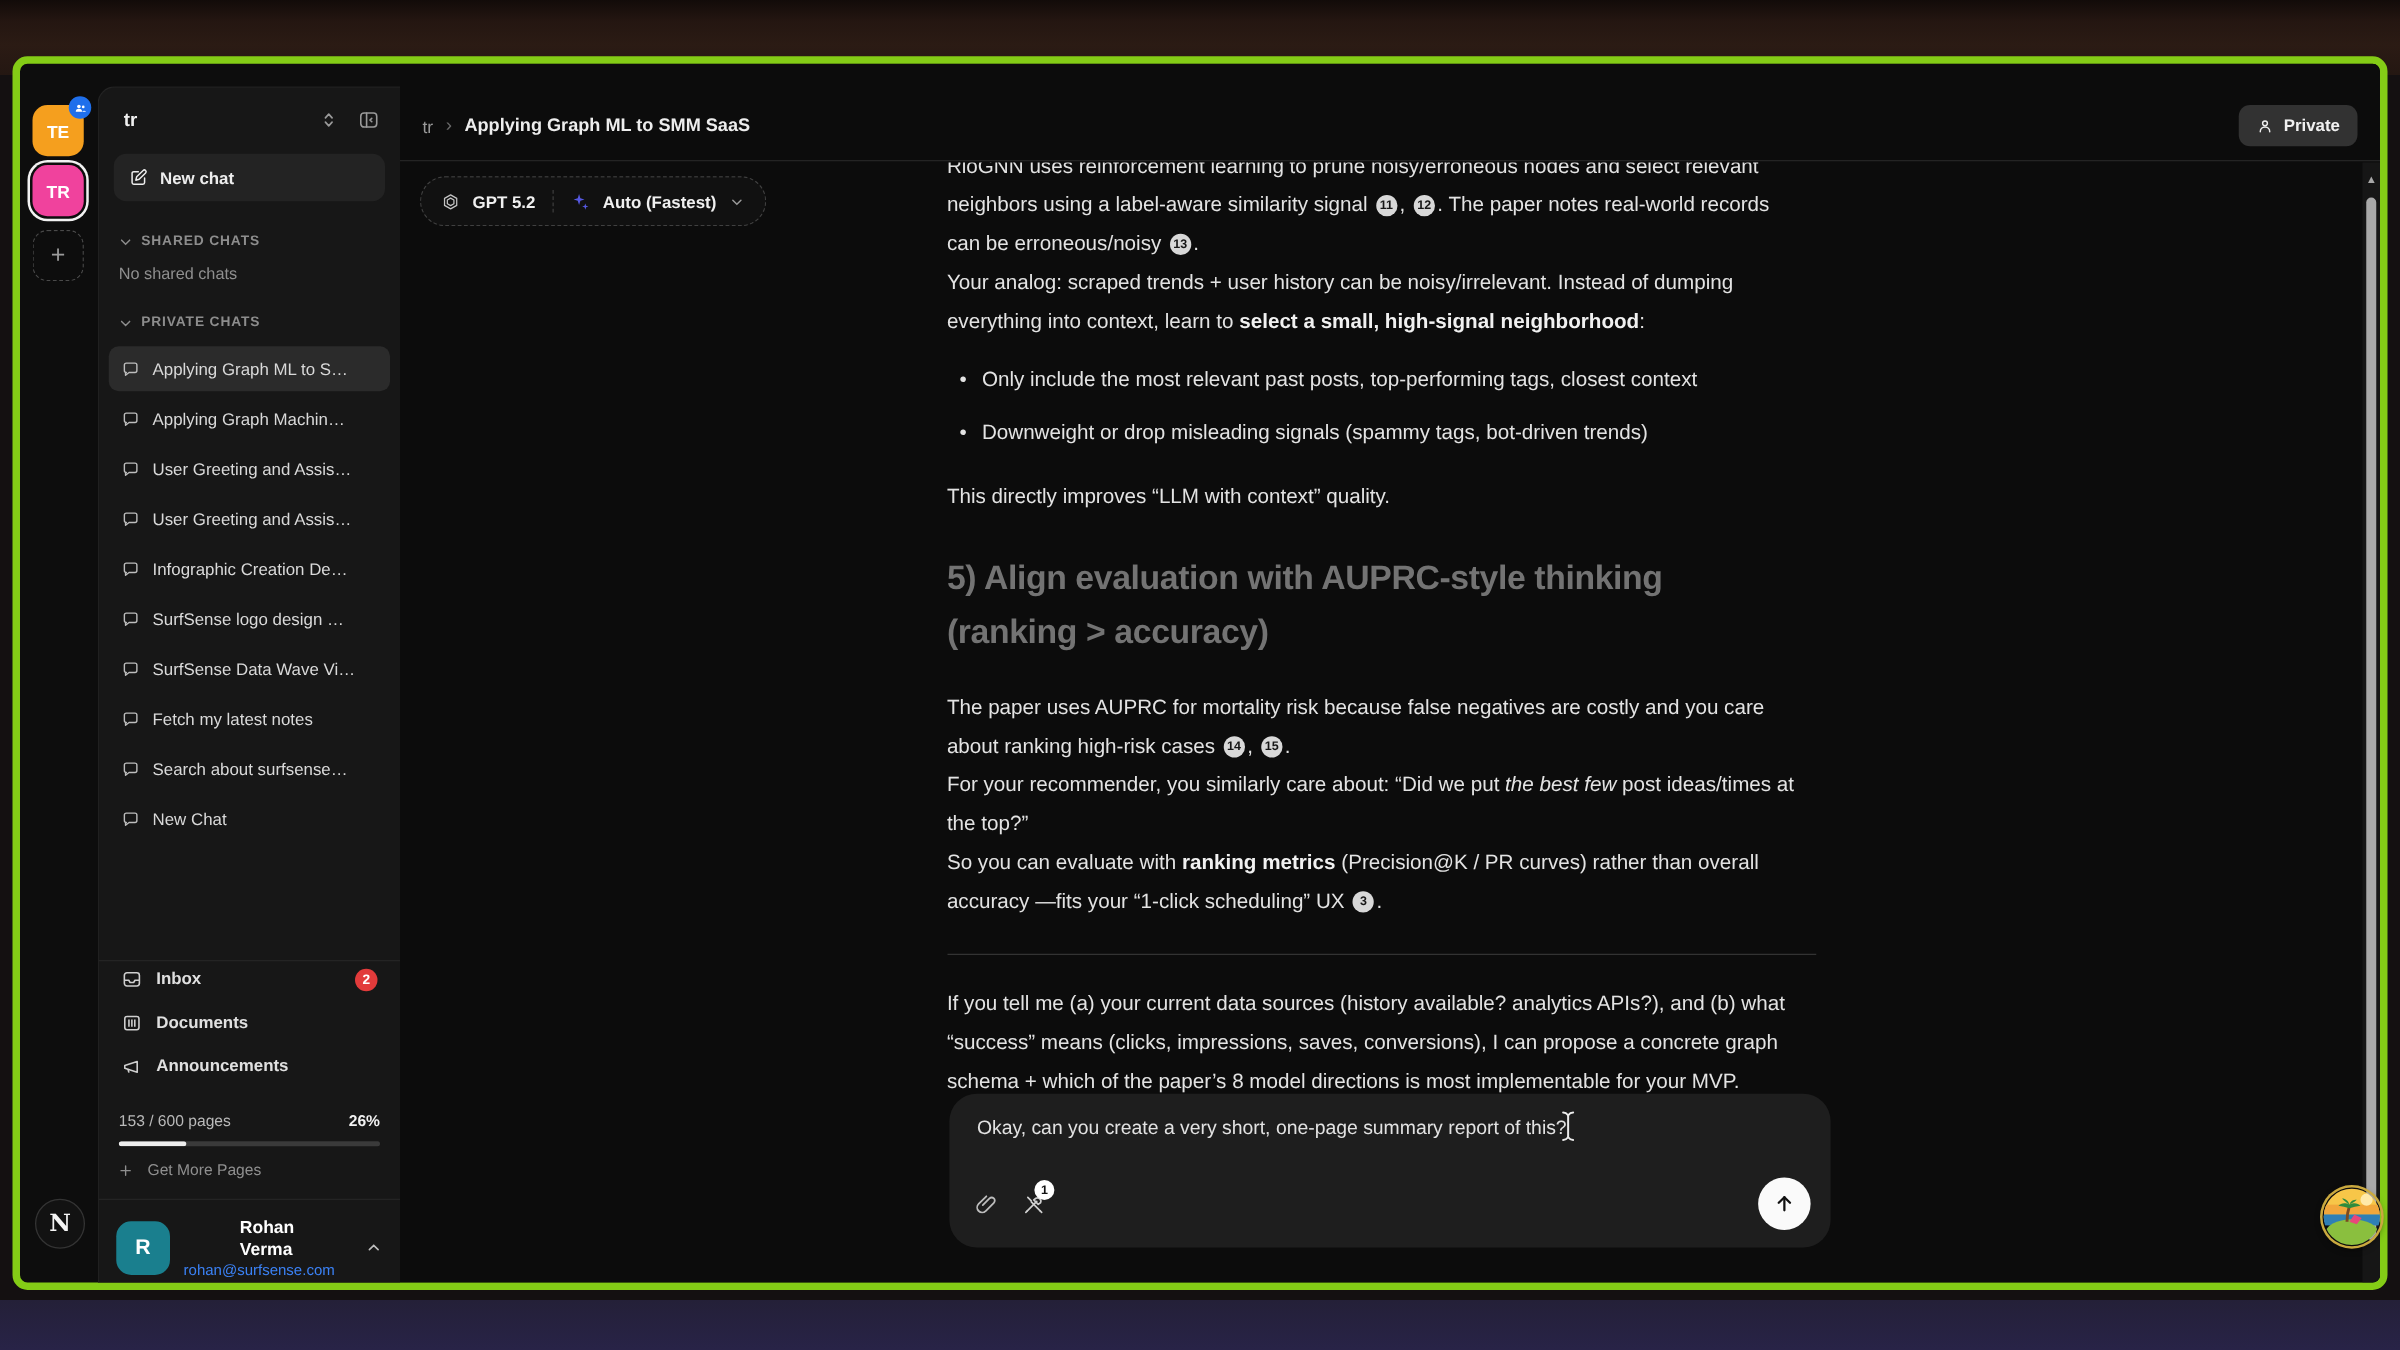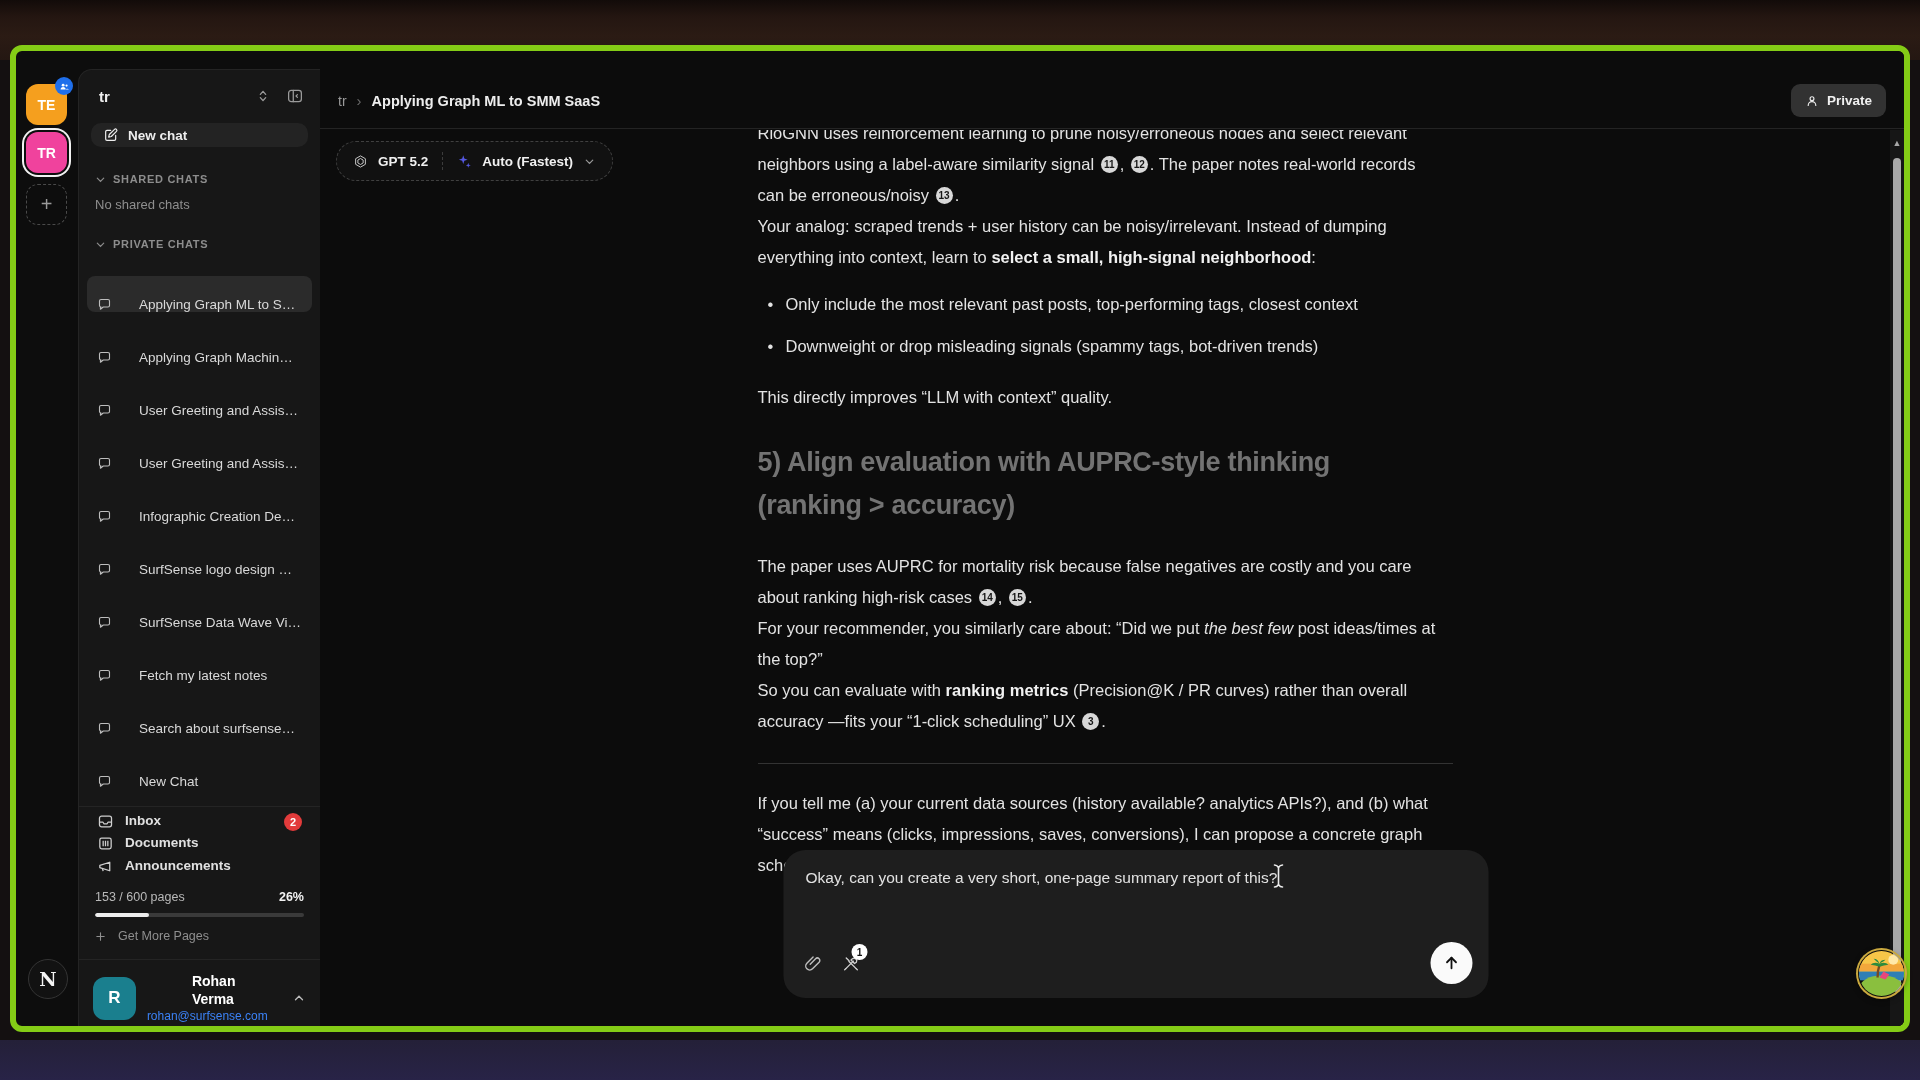--- a/index.html
+++ b/index.html
@@ -35,22 +35,22 @@
   .sb-header { display:flex; align-items:center; padding:15px 14px 8px 20px; }
   .sb-ws-name { color:#f0f0f0; font-weight:700; font-size:15px; flex:0 0 auto; }
   .sb-header .spacer { flex:1; }
   .sb-icon-btn { width:22px; height:22px; display:flex; align-items:center; justify-content:center; cursor:pointer; margin-left:10px; }
   .sb-newchat { margin:8px 12px 0 12px; height:38px; background:#232323; border-radius:10px;
     display:flex; align-items:center; gap:9px; padding:0 12px; color:#ededed; font-weight:700; font-size:13.5px; cursor:pointer; }
   .sb-section { display:flex; align-items:center; gap:7px; padding:0 16px; margin-top:26px;
     color:#8d8d8d; font-size:11px; font-weight:700; letter-spacing:.7px; cursor:pointer; }
   .sb-empty { padding:0 16px; margin-top:12px; color:#8f8f8f; font-size:13px; }
   .sb-list { margin-top:9px; }
-  .sb-item { height:36px; margin:17px 8px; padding:0 10px; border-radius:8px;
-    display:flex; align-items:flex-end; gap:27px; color:#d9d9d9; font-size:13.5px; cursor:pointer; white-space:nowrap; overflow:hidden; }
+  .sb-item { height:36px; margin:4px 8px; padding:0 10px; border-radius:8px;
+    display:flex; align-items:center; gap:10px; color:#d9d9d9; font-size:13.5px; cursor:pointer; white-space:nowrap; overflow:hidden; }
   .sb-item.active { background:#2b2b2b; }
   .sb-item .bubble { flex:0 0 auto; color:#bdbdbd; display:flex; }
   .sb-flex { flex:1; }
   .sb-divider { height:1px; background:#242424; margin:0 0 6px 0; }
   .sb-nav { height:35px; padding:0 18px; display:flex; align-items:flex-start; gap:11px;
     color:#e0e0e0; font-size:13.5px; font-weight:700; cursor:pointer; }
   .sb-nav .icon { color:#cfcfcf; display:flex; }
   .nav-badge { margin-left:auto; min-width:18px; height:18px; border-radius:50%; background:#e23b3b;
     color:#fff; font-size:11px; font-weight:700; display:flex; align-items:center; justify-content:center; }
   .sb-usage { padding:10px 16px 6px 16px; }
@@ -90,22 +90,22 @@
   .doc ul { margin:16px 0 20px 6px; list-style:none; }
   .doc li { position:relative; padding-left:22px; margin-bottom:11px; }
   .doc li:before { content:"•"; position:absolute; left:4px; color:#e3e3e3; }
   .doc h2 { color:#737373; font-size:27px; line-height:43px; font-weight:700; letter-spacing:-.3px;
     max-width:655px; margin:28px 0 24px 0; }
   .cite { display:inline-flex; width:17px; height:17px; border-radius:50%; background:#d8d8d8; color:#161616;
     font-size:10px; font-weight:700; align-items:center; justify-content:center; vertical-align:2px; margin:0 2px; cursor:pointer; }
   .doc hr { border:none; border-top:1px solid #333; margin:26px 0 24px 0; }
 
   
-  .composer { position:absolute; left:50%; transform:translateX(-50%); bottom:28px; width:705px; height:148px;
-    background:#1e1e1e; border-radius:22px; padding:18px 20px 14px 22px;margin-left:24px; }
+  .composer { position:absolute; left:50%; transform:translateX(-50%); bottom:28px; width:705px; height:123px;
+    background:#1e1e1e; border-radius:22px; padding:18px 20px 14px 22px; }
   .composer-text { color:#e2e2e2; font-size:15.5px; line-height:20px; position:relative; cursor:text; }
   .ibeam { position:absolute; top:-5px; margin-left:-6px; }
   .composer-row { position:absolute; left:18px; right:16px; bottom:14px; display:flex; align-items:center; gap:16px; }
   .comp-icon { width:22px; height:22px; display:flex; align-items:center; justify-content:center; cursor:pointer; position:relative; }
   .tool-badge { position:absolute; right:-6px; top:-8px; width:16px; height:16px; border-radius:50%; background:#fff;
     color:#111; font-size:10px; font-weight:700; display:flex; align-items:center; justify-content:center; }
   .send-btn { margin-left:auto; width:42px; height:42px; border-radius:50%; background:#fafafa;
     display:flex; align-items:center; justify-content:center; cursor:pointer; }
 
   

